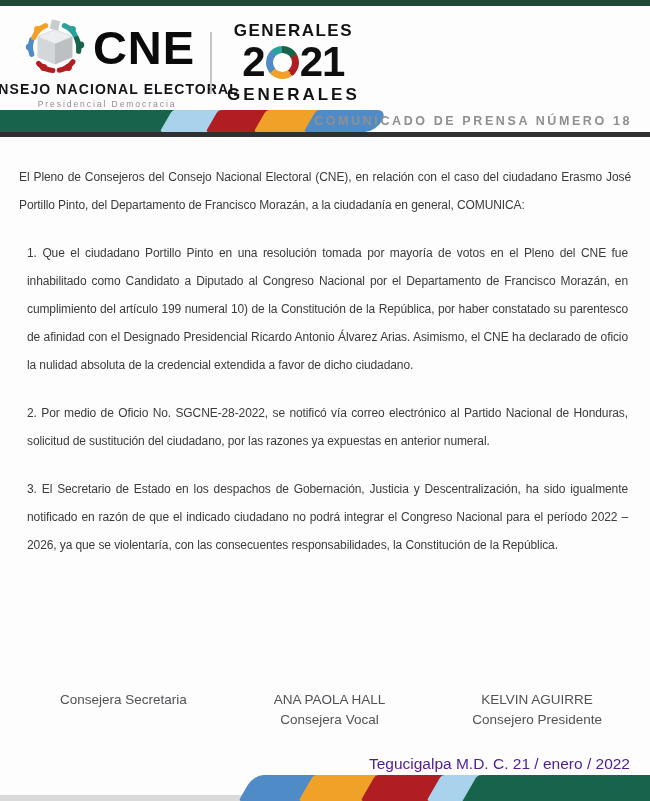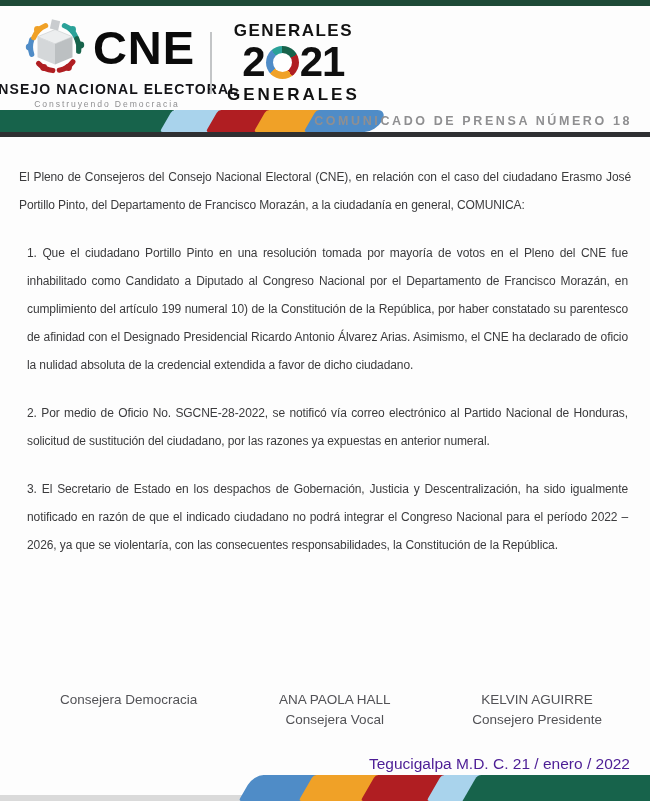--- a/index.html
+++ b/index.html
@@ -94,21 +94,21 @@
 
           <polygon points="32,2 40,4 38,13 30,11" fill="#c9cccf"></polygon>
 
           <polygon points="35,12 52,19 35,26 18,19" fill="#eceeef" stroke="#bfc3c5" stroke-width="0.5"></polygon>
           <polygon points="18,19 35,26 35,46 18,39" fill="#d4d7d9"></polygon>
           <polygon points="35,26 52,19 52,39 35,46" fill="#bcc0c2"></polygon>
         </svg>
         <div class="cne-word">CNE</div>
       </div>
       <div class="cne-org">CONSEJO NACIONAL ELECTORAL</div>
-      <div class="cne-tag">Construyendo Democracia</div>
+      <div class="cne-tag">Presidencial Democracia</div>
     </div>
 
     <div class="divider"></div>
 
     <div class="elec-block">
       <div class="elec-top">GENERALES</div>
       <div class="elec-year">
         <span class="digit">2</span>
         <span class="ring"></span>
         <span class="digit">21</span>
@@ -129,21 +129,21 @@
 
   <div class="body-text">
     <p class="p-intro">El Pleno de Consejeros del Consejo Nacional Electoral (CNE), en relación con el caso del ciudadano Erasmo José Portillo Pinto, del Departamento de Francisco Morazán, a la ciudadanía en general, COMUNICA:</p>
     <p class="p-num">1. Que el ciudadano Portillo Pinto en una resolución tomada por mayoría de votos en el Pleno del CNE fue inhabilitado como Candidato a Diputado al Congreso Nacional por el Departamento de Francisco Morazán, en cumplimiento del artículo 199 numeral 10) de la Constitución de la República, por haber constatado su parentesco de afinidad con el Designado Presidencial Ricardo Antonio Álvarez Arias. Asimismo, el CNE ha declarado de oficio la nulidad absoluta de la credencial extendida a favor de dicho ciudadano.</p>
     <p class="p-num">2. Por medio de Oficio No. SGCNE-28-2022, se notificó vía correo electrónico al Partido Nacional de Honduras, solicitud de sustitución del ciudadano, por las razones ya expuestas en anterior numeral.</p>
     <p class="p-num">3. El Secretario de Estado en los despachos de Gobernación, Justicia y Descentralización, ha sido igualmente notificado en razón de que el indicado ciudadano no podrá integrar el Congreso Nacional para el período 2022 – 2026, ya que se violentaría, con las consecuentes responsabilidades, la Constitución de la República.</p>
   </div>
 
   <div class="sigs">
     <div class="sig">
-      <div class="title">Consejera Democracia</div>
+      <div class="title">Consejera Secretaria</div>
     </div>
     <div class="sig">
       <div class="name">ANA PAOLA HALL</div>
       <div class="title">Consejera Vocal</div>
     </div>
     <div class="sig">
       <div class="name">KELVIN AGUIRRE</div>
       <div class="title">Consejero Presidente</div>
     </div>
   </div>

